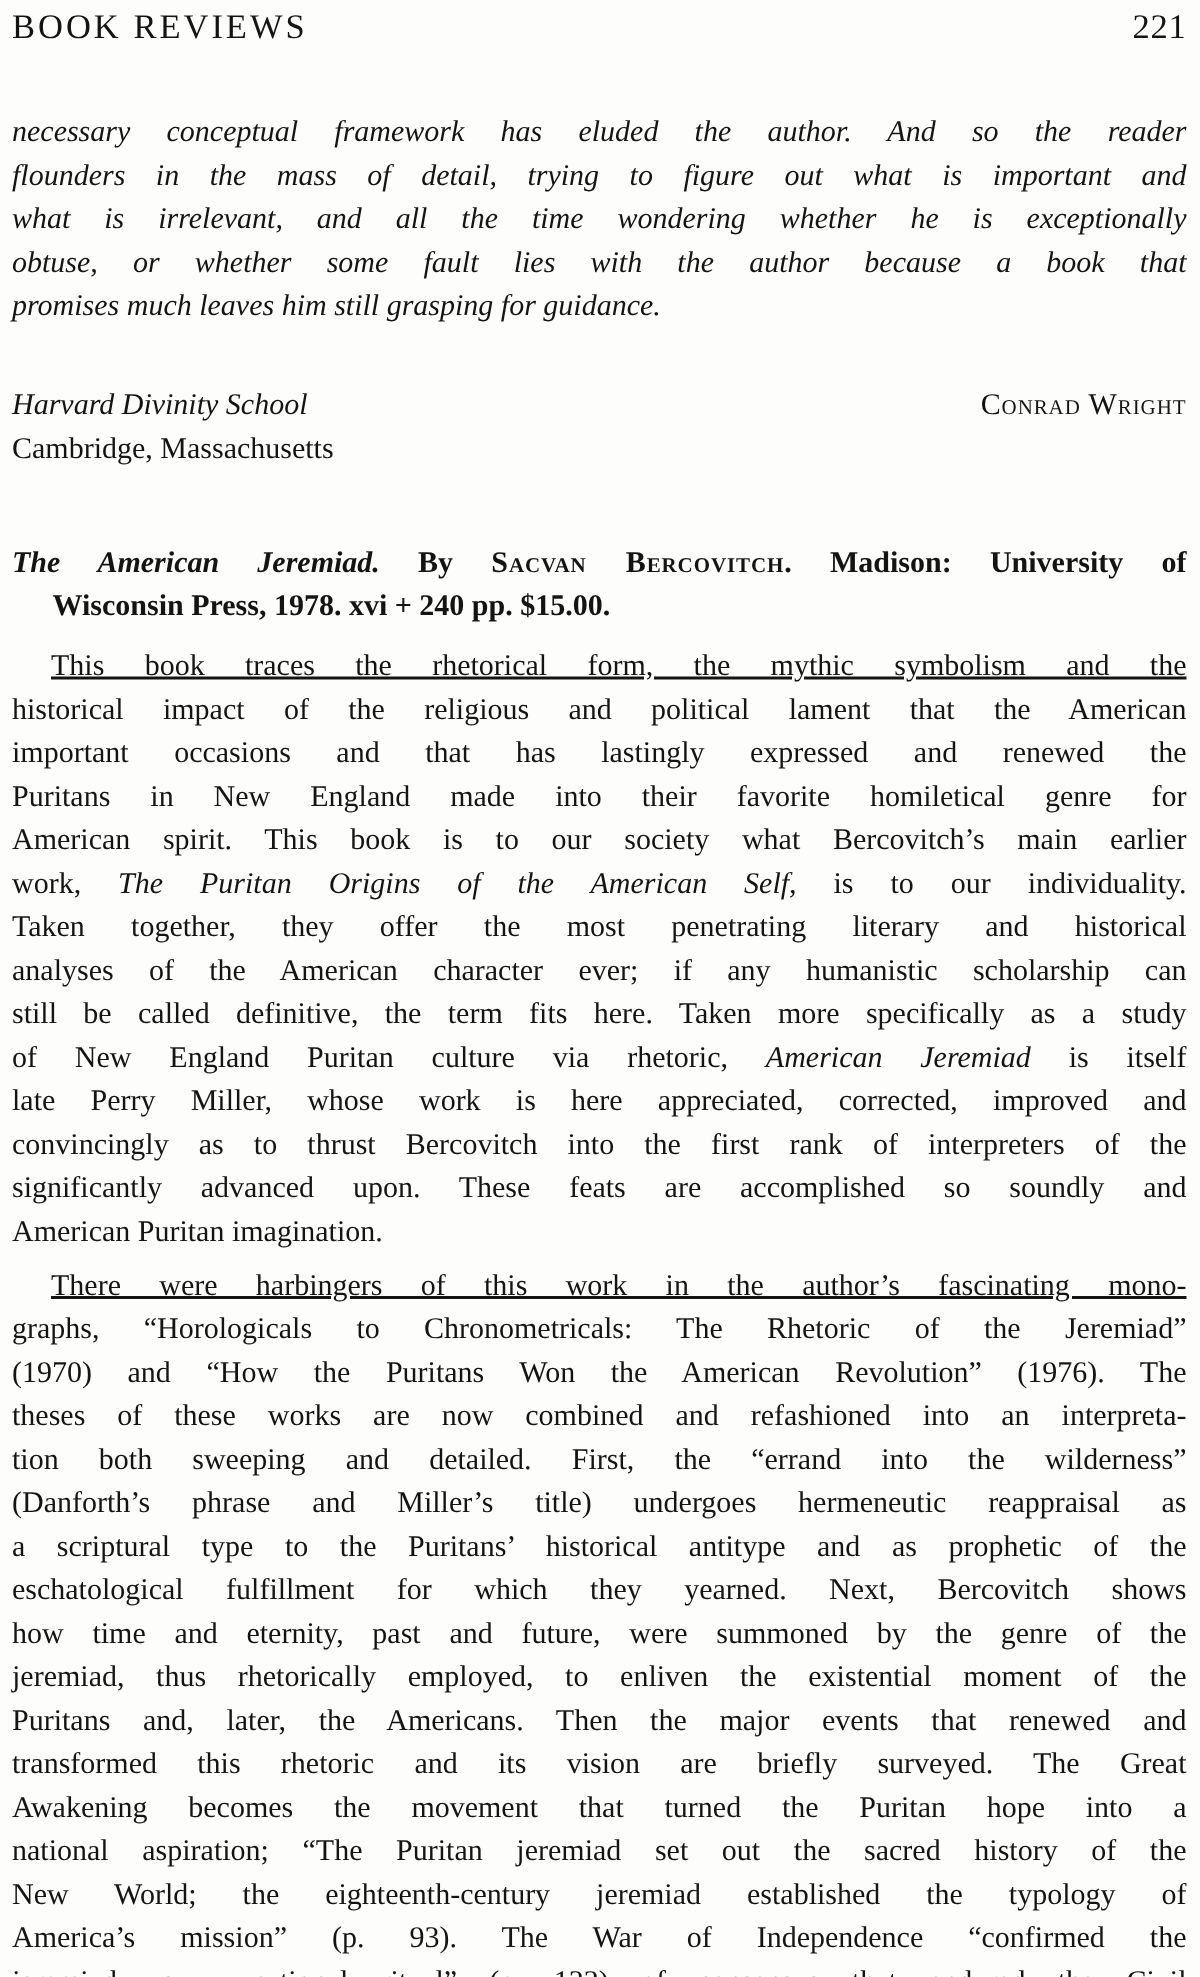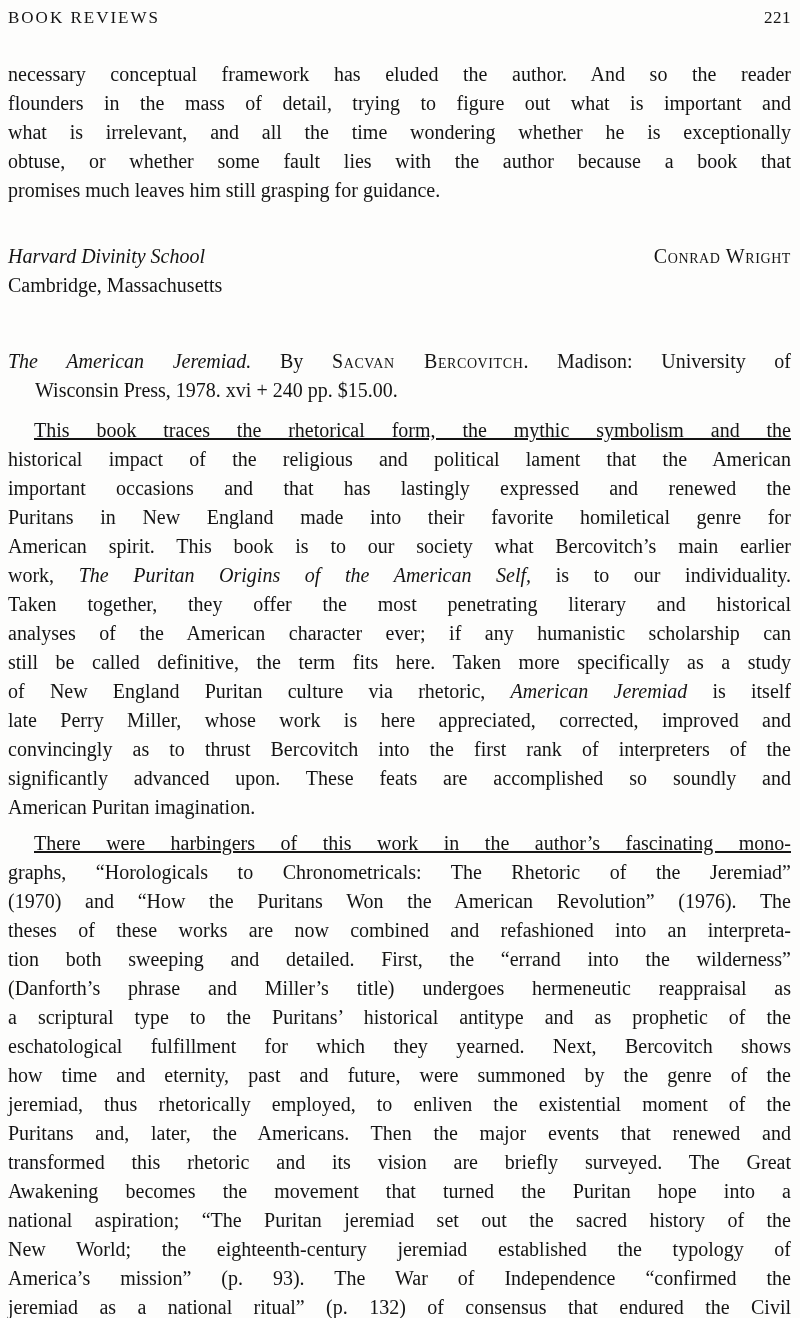--- a/index.html
+++ b/index.html
@@ -12,42 +12,42 @@
     font-family: "Liberation Serif", "DejaVu Serif", serif;
     font-size: 20px;
     line-height: 29px;
   }
   .page { padding: 5px 9px 0 8px; }
 
   .pagehead {
     display: flex;
     justify-content: space-between;
     align-items: flex-end;
-    font-size: 17px;
+    font-size: 23px;
     line-height: 26px;
   }
   .running-head { letter-spacing: 2px; }
   .page-number { letter-spacing: 0.5px; }
 
   .para .line { text-align: justify; text-align-last: justify; }
   .para .line.unjust { text-align-last: left; }
   .para .line.indent { text-indent: 26px; text-decoration: underline; }
   .para .line.hang { padding-left: 27px; }
 
-  .cont { margin-top: 29px; }
+  .cont { margin-top: 43px; font-style: italic; }
 
   .signature { margin-top: 5px; }
   .sigrow {
     display: flex;
     justify-content: space-between;
     align-items: baseline;
     gap: 44px;
   }
 
-  .citation { margin-top: 47px; }
+  .citation { margin-top: 47px; font-weight: bold; }
   .p1 { margin-top: 11px; }
   .p2 { margin-top: 7px; }
 
   .i { font-style: italic; }
   .sc { font-variant: small-caps; letter-spacing: 0.6px; margin-top: 32px; }
 </style>
 </head>
 <body>
 
 <div class="page">

